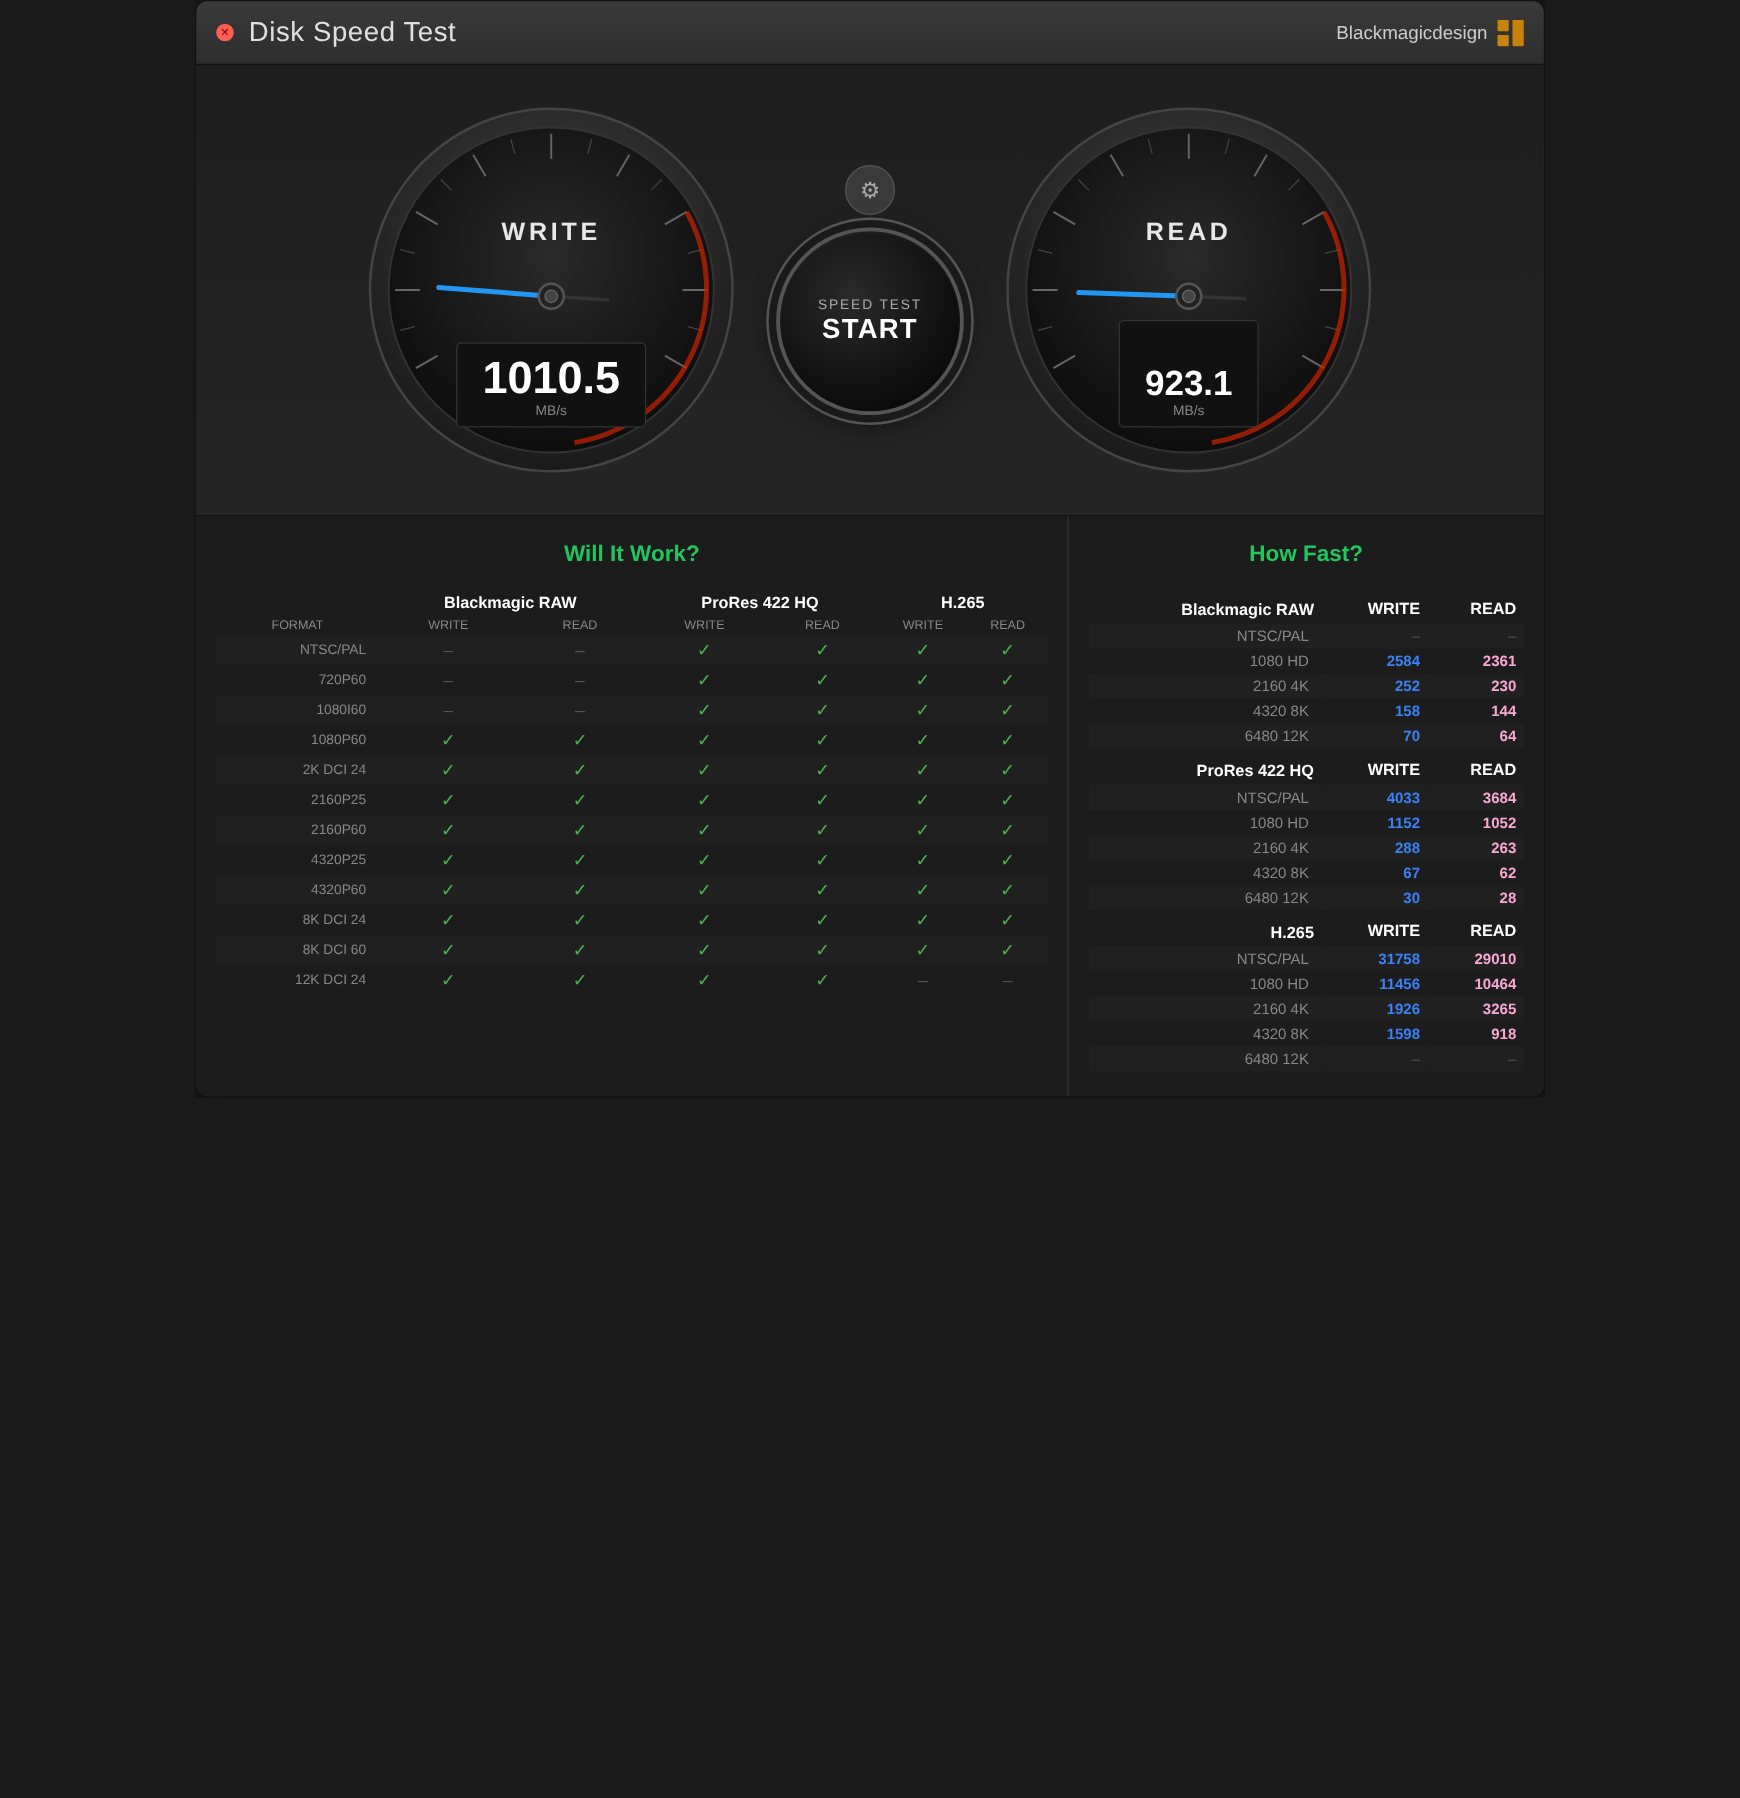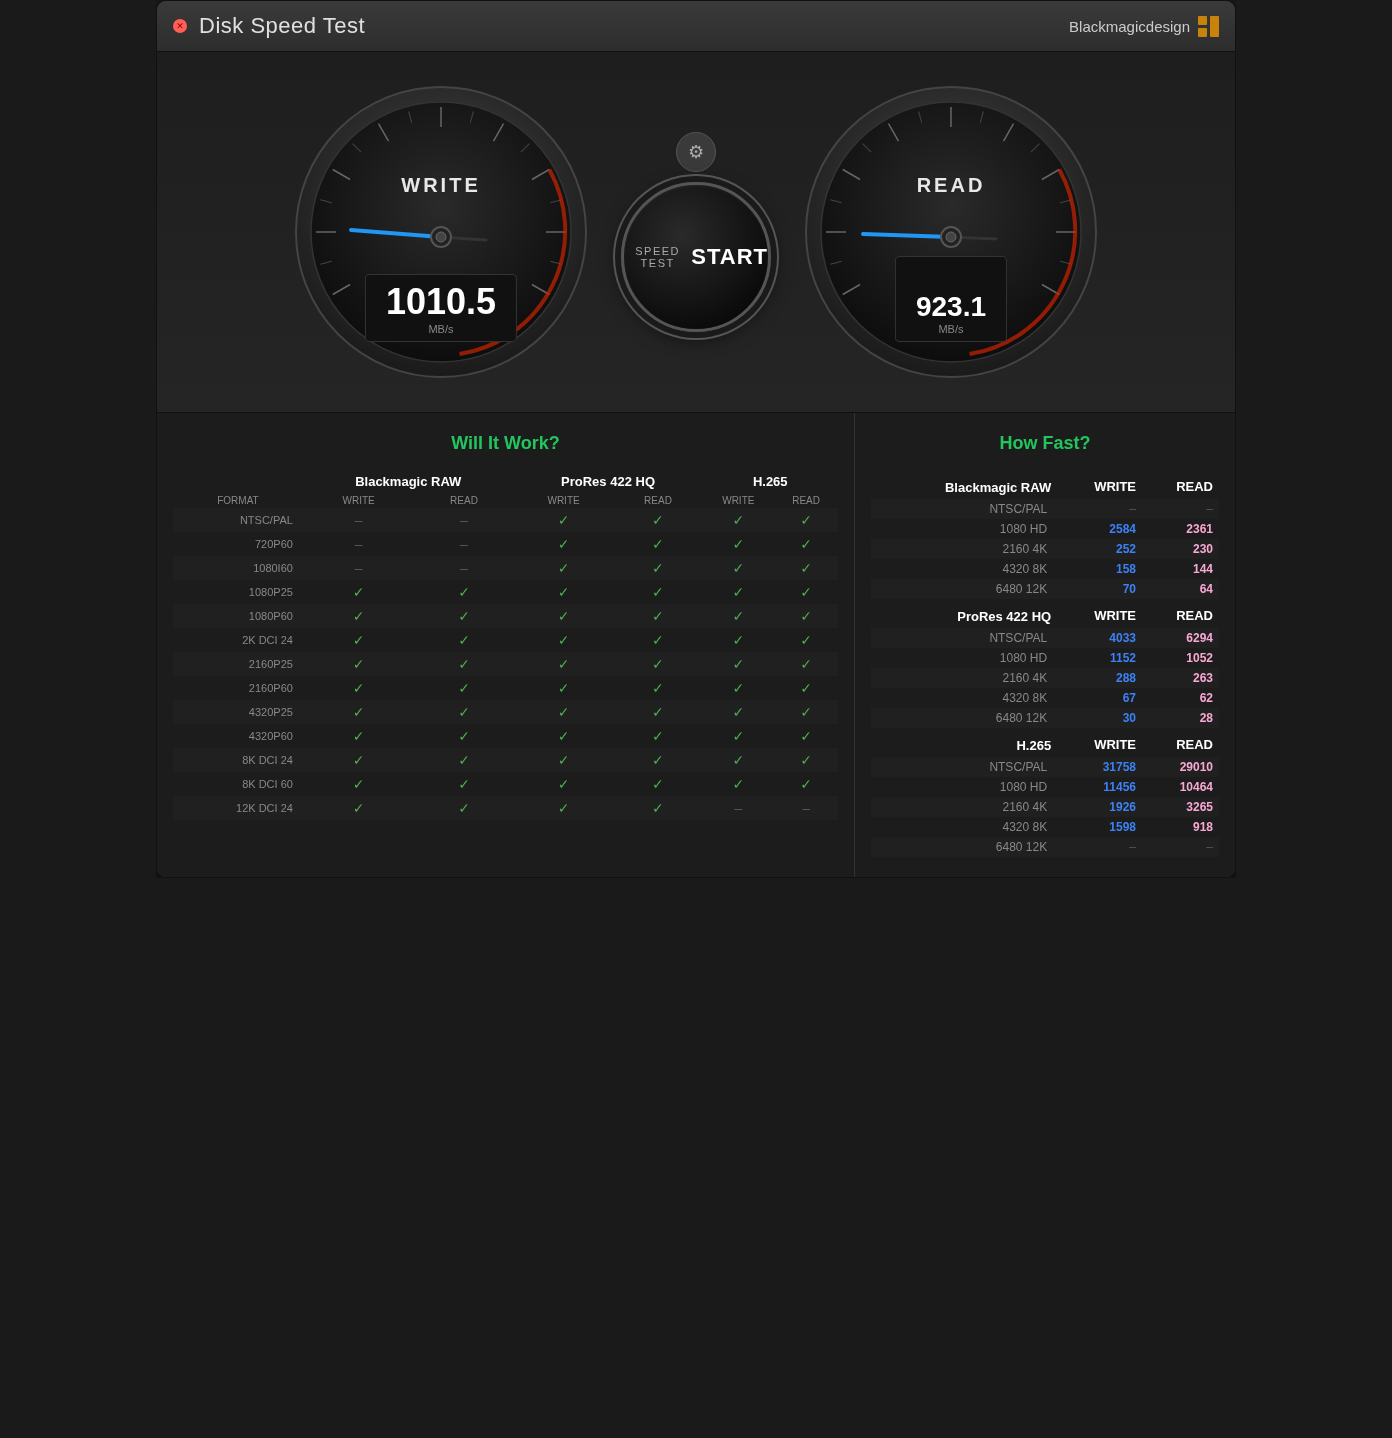--- a/index.html
+++ b/index.html
@@ -121,21 +121,21 @@
       border-radius: 50%;
       background: radial-gradient(circle at 40% 35%, #2a2a2a, #111 60%, #000);
       border: 3px solid #555;
       box-shadow:
         0 0 0 6px #1a1a1a,
         0 0 0 8px #555,
         0 4px 20px rgba(0,0,0,0.8),
         inset 0 1px 3px rgba(255,255,255,0.05);
       cursor: pointer;
       display: flex;
-      flex-direction: row;
+      flex-direction: column;
       align-items: center;
       justify-content: center;
       color: #e0e0e0;
       text-align: center;
     }
     .start-btn-label {
       font-size: 11px;
       color: #aaa;
       letter-spacing: 1.5px;
       font-weight: 500;
@@ -442,29 +442,20 @@
             <tr>
               <td class="format-cell">1080i60</td>
               <td><span class="dash">–</span></td>
               <td><span class="dash">–</span></td>
               <td><span class="check">✓</span></td>
               <td><span class="check">✓</span></td>
               <td><span class="check">✓</span></td>
               <td><span class="check">✓</span></td>
             </tr>
             <tr>
-              <td class="format-cell">1080p25</td>
-              <td><span class="check">✓</span></td>
-              <td><span class="check">✓</span></td>
-              <td><span class="check">✓</span></td>
-              <td><span class="check">✓</span></td>
-              <td><span class="check">✓</span></td>
-              <td><span class="check">✓</span></td>
-            </tr>
-            <tr>
               <td class="format-cell">1080p60</td>
               <td><span class="check">✓</span></td>
               <td><span class="check">✓</span></td>
               <td><span class="check">✓</span></td>
               <td><span class="check">✓</span></td>
               <td><span class="check">✓</span></td>
               <td><span class="check">✓</span></td>
             </tr>
             <tr>
               <td class="format-cell">2K DCI 24</td>
@@ -578,21 +569,21 @@
               <td class="val-read">64</td>
             </tr>
             <tr class="section-row">
               <th style="text-align: right; color: rgb(255, 255, 255); font-size: 13px; padding-top: 10px;">ProRes 422 HQ</th>
               <th class="col-label">WRITE</th>
               <th class="col-label">READ</th>
             </tr>
             <tr>
               <td class="row-label">NTSC/PAL</td>
               <td class="val-write">4033</td>
-              <td class="val-read">6294</td>
+              <td class="val-read">3684</td>
             </tr>
             <tr>
               <td class="row-label">1080 HD</td>
               <td class="val-write">1152</td>
               <td class="val-read">1052</td>
             </tr>
             <tr>
               <td class="row-label">2160 4K</td>
               <td class="val-write">288</td>
               <td class="val-read">263</td>

